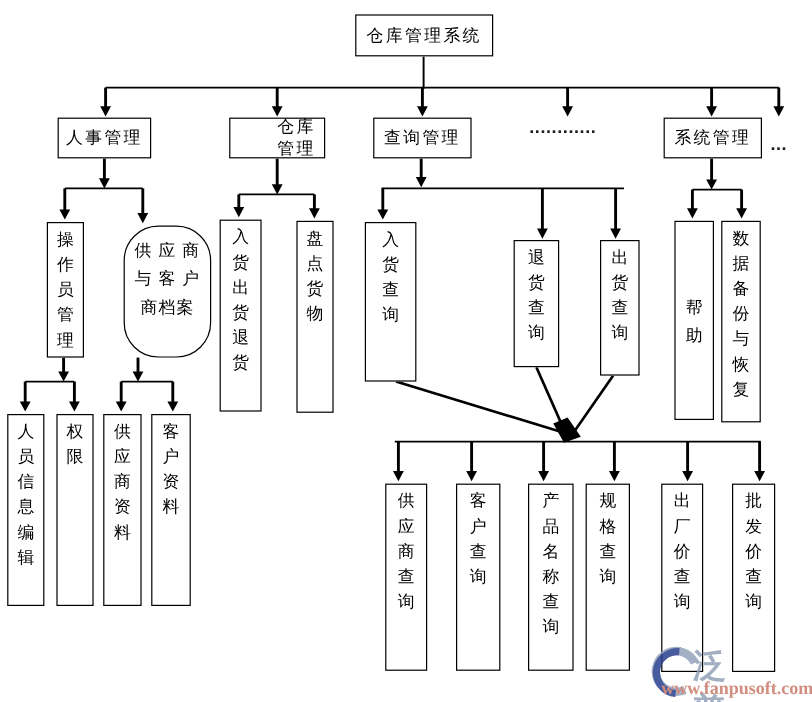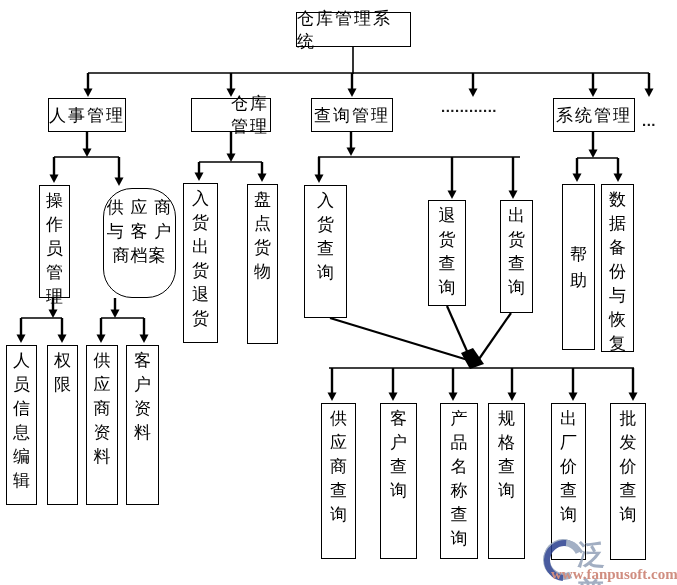--- a/index.html
+++ b/index.html
@@ -1,21 +1,21 @@
 <!DOCTYPE html>
 <html><head>
 <meta charset="utf-8">
 <style>
   html,body{margin:0;padding:0;}
   body{width:677px;height:585px;background:#ffffff;
        font-family:"Liberation Sans","DejaVu Sans",sans-serif;}
   #stage{position:relative;width:677px;height:585px;background:#fff;overflow:hidden;}
   #wires{position:absolute;left:0;top:0;z-index:1;}
   .node{position:absolute;z-index:2;background:#fff;border:1.5px solid #000;
-        box-sizing:border-box;color:#000;font-size:17px;}
+        box-sizing:border-box;color:#000;font-size:14px;}
   .hbox{display:flex;align-items:center;justify-content:center;letter-spacing:2px;}
   .vtext{display:flex;flex-direction:column;align-items:center;
          padding-top:6px;gap:7px;line-height:1;}
   .vtext span{display:block;}
   .vcenter{justify-content:center;padding-top:0;gap:9px;}
   .mltext{white-space:pre-line;text-align:center;padding-top:7px;
           line-height:24px;letter-spacing:1px;border-radius:29px;}
   .dots{position:absolute;z-index:2;color:#1a1a1a;font-weight:bold;
         font-size:15px;line-height:14px;letter-spacing:0.5px;}
   

